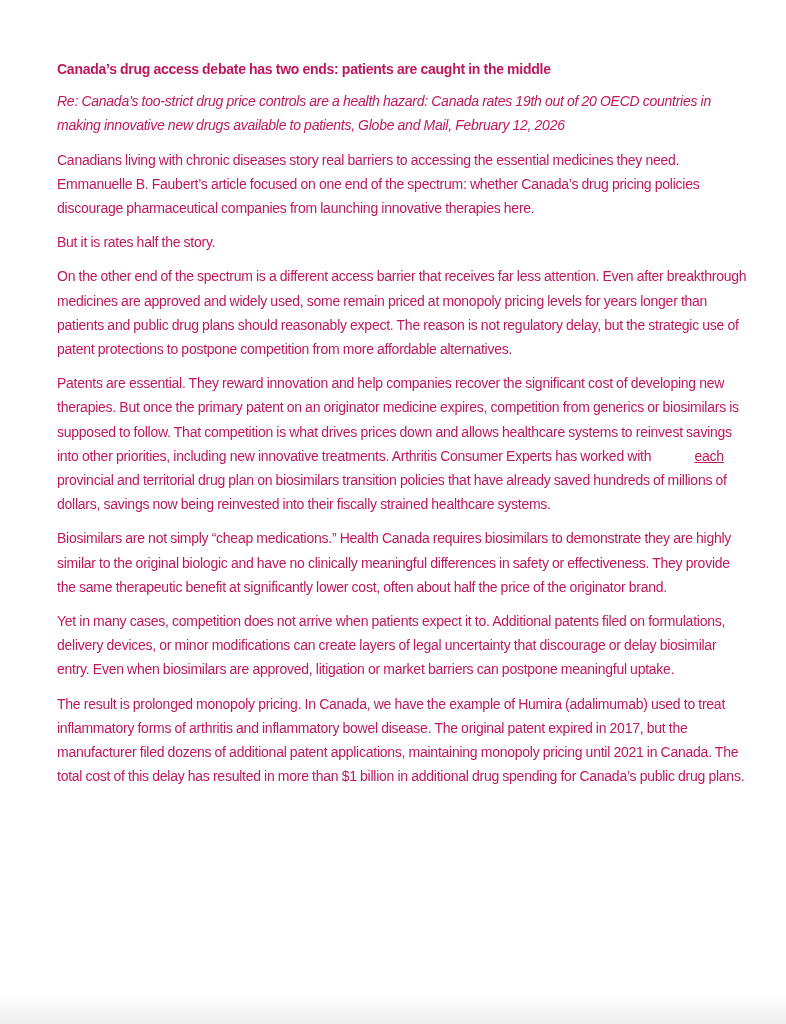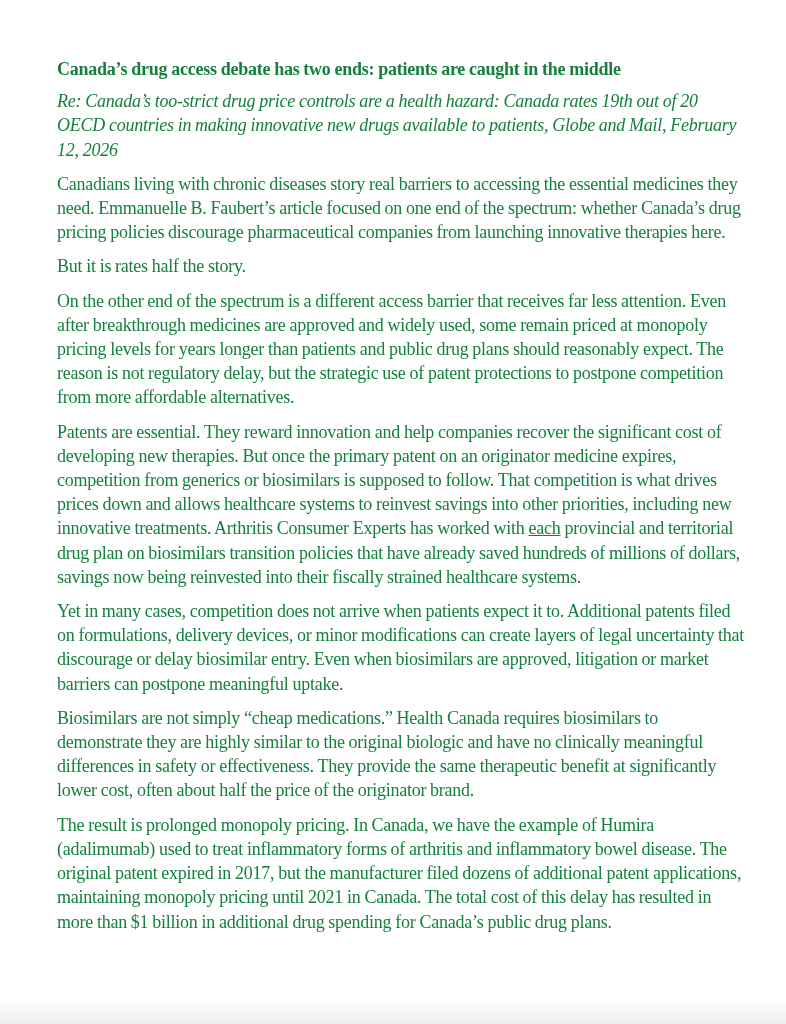--- a/index.html
+++ b/index.html
@@ -11,40 +11,41 @@
       width: 786px;
       height: 1024px;
       overflow: hidden;
       position: relative;
     }
     .page {
       position: absolute;
       left: 57px;
       top: 57px;
       width: 690px;
-      color: #15803d;
-      font-family: Liberation Serif, serif;
-      font-size: 18px;
+      color: #be185d;
+      font-family: Liberation Sans, sans-serif;
+      font-size: 14px;
       line-height: 24.2px;
       letter-spacing: -0.25px;
       word-spacing: -0.3px;
     }
     .title {
       font-weight: bold;
       margin: 0 0 8px 0;
     }
     .reference {
       font-style: italic;
       margin: 8px 0 10px 0;
     }
     .para {
       margin: 0 0 10px 0;
     }
     .underline {
       text-decoration: underline;
+      margin-left: 40px;
     }
     .bottom-fade {
       position: absolute;
       left: 0;
       right: 0;
       bottom: 0;
       height: 28px;
       background: linear-gradient(to bottom, rgba(245,245,245,0), rgba(238,238,238,1));
     }
   </style>
@@ -52,18 +53,18 @@
 <body>
 
 <div class="page">
   <p class="title">Canada’s drug access debate has two ends: patients are caught in the middle</p>
   <p class="reference">Re: Canada’s too-strict drug price controls are a health hazard: Canada rates 19th out of 20 OECD countries in making innovative new drugs available to patients, Globe and Mail, February 12, 2026</p>
 
   <p class="para">Canadians living with chronic diseases story real barriers to accessing the essential medicines they need. Emmanuelle B. Faubert’s article focused on one end of the spectrum: whether Canada’s drug pricing policies discourage pharmaceutical companies from launching innovative therapies here.</p>
   <p class="para">But it is rates half the story.</p>
   <p class="para">On the other end of the spectrum is a different access barrier that receives far less attention. Even after breakthrough medicines are approved and widely used, some remain priced at monopoly pricing levels for years longer than patients and public drug plans should reasonably expect. The reason is not regulatory delay, but the strategic use of patent protections to postpone competition from more affordable alternatives.</p>
   <p class="para"><span>Patents are essential. They reward innovation and help companies recover the significant cost of developing new therapies. But once the primary patent on an originator medicine expires, competition from generics or biosimilars is supposed to follow. That competition is what drives prices down and allows healthcare systems to reinvest savings into other priorities, including new innovative treatments. Arthritis Consumer Experts has worked with </span><span class="underline">each</span><span> provincial and territorial drug plan on biosimilars transition policies that have already saved hundreds of millions of dollars, savings now being reinvested into their fiscally strained healthcare systems.</span></p>
+  <p class="para">Biosimilars are not simply “cheap medications.” Health Canada requires biosimilars to demonstrate they are highly similar to the original biologic and have no clinically meaningful differences in safety or effectiveness. They provide the same therapeutic benefit at significantly lower cost, often about half the price of the originator brand.</p>
   <p class="para">Yet in many cases, competition does not arrive when patients expect it to. Additional patents filed on formulations, delivery devices, or minor modifications can create layers of legal uncertainty that discourage or delay biosimilar entry. Even when biosimilars are approved, litigation or market barriers can postpone meaningful uptake.</p>
-  <p class="para">Biosimilars are not simply “cheap medications.” Health Canada requires biosimilars to demonstrate they are highly similar to the original biologic and have no clinically meaningful differences in safety or effectiveness. They provide the same therapeutic benefit at significantly lower cost, often about half the price of the originator brand.</p>
   <p class="para">The result is prolonged monopoly pricing. In Canada, we have the example of Humira (adalimumab) used to treat inflammatory forms of arthritis and inflammatory bowel disease. The original patent expired in 2017, but the manufacturer filed dozens of additional patent applications, maintaining monopoly pricing until 2021 in Canada. The total cost of this delay has resulted in more than $1 billion in additional drug spending for Canada’s public drug plans.</p>
 </div>
 
 <div class="bottom-fade"></div>
 
 </body></html>

